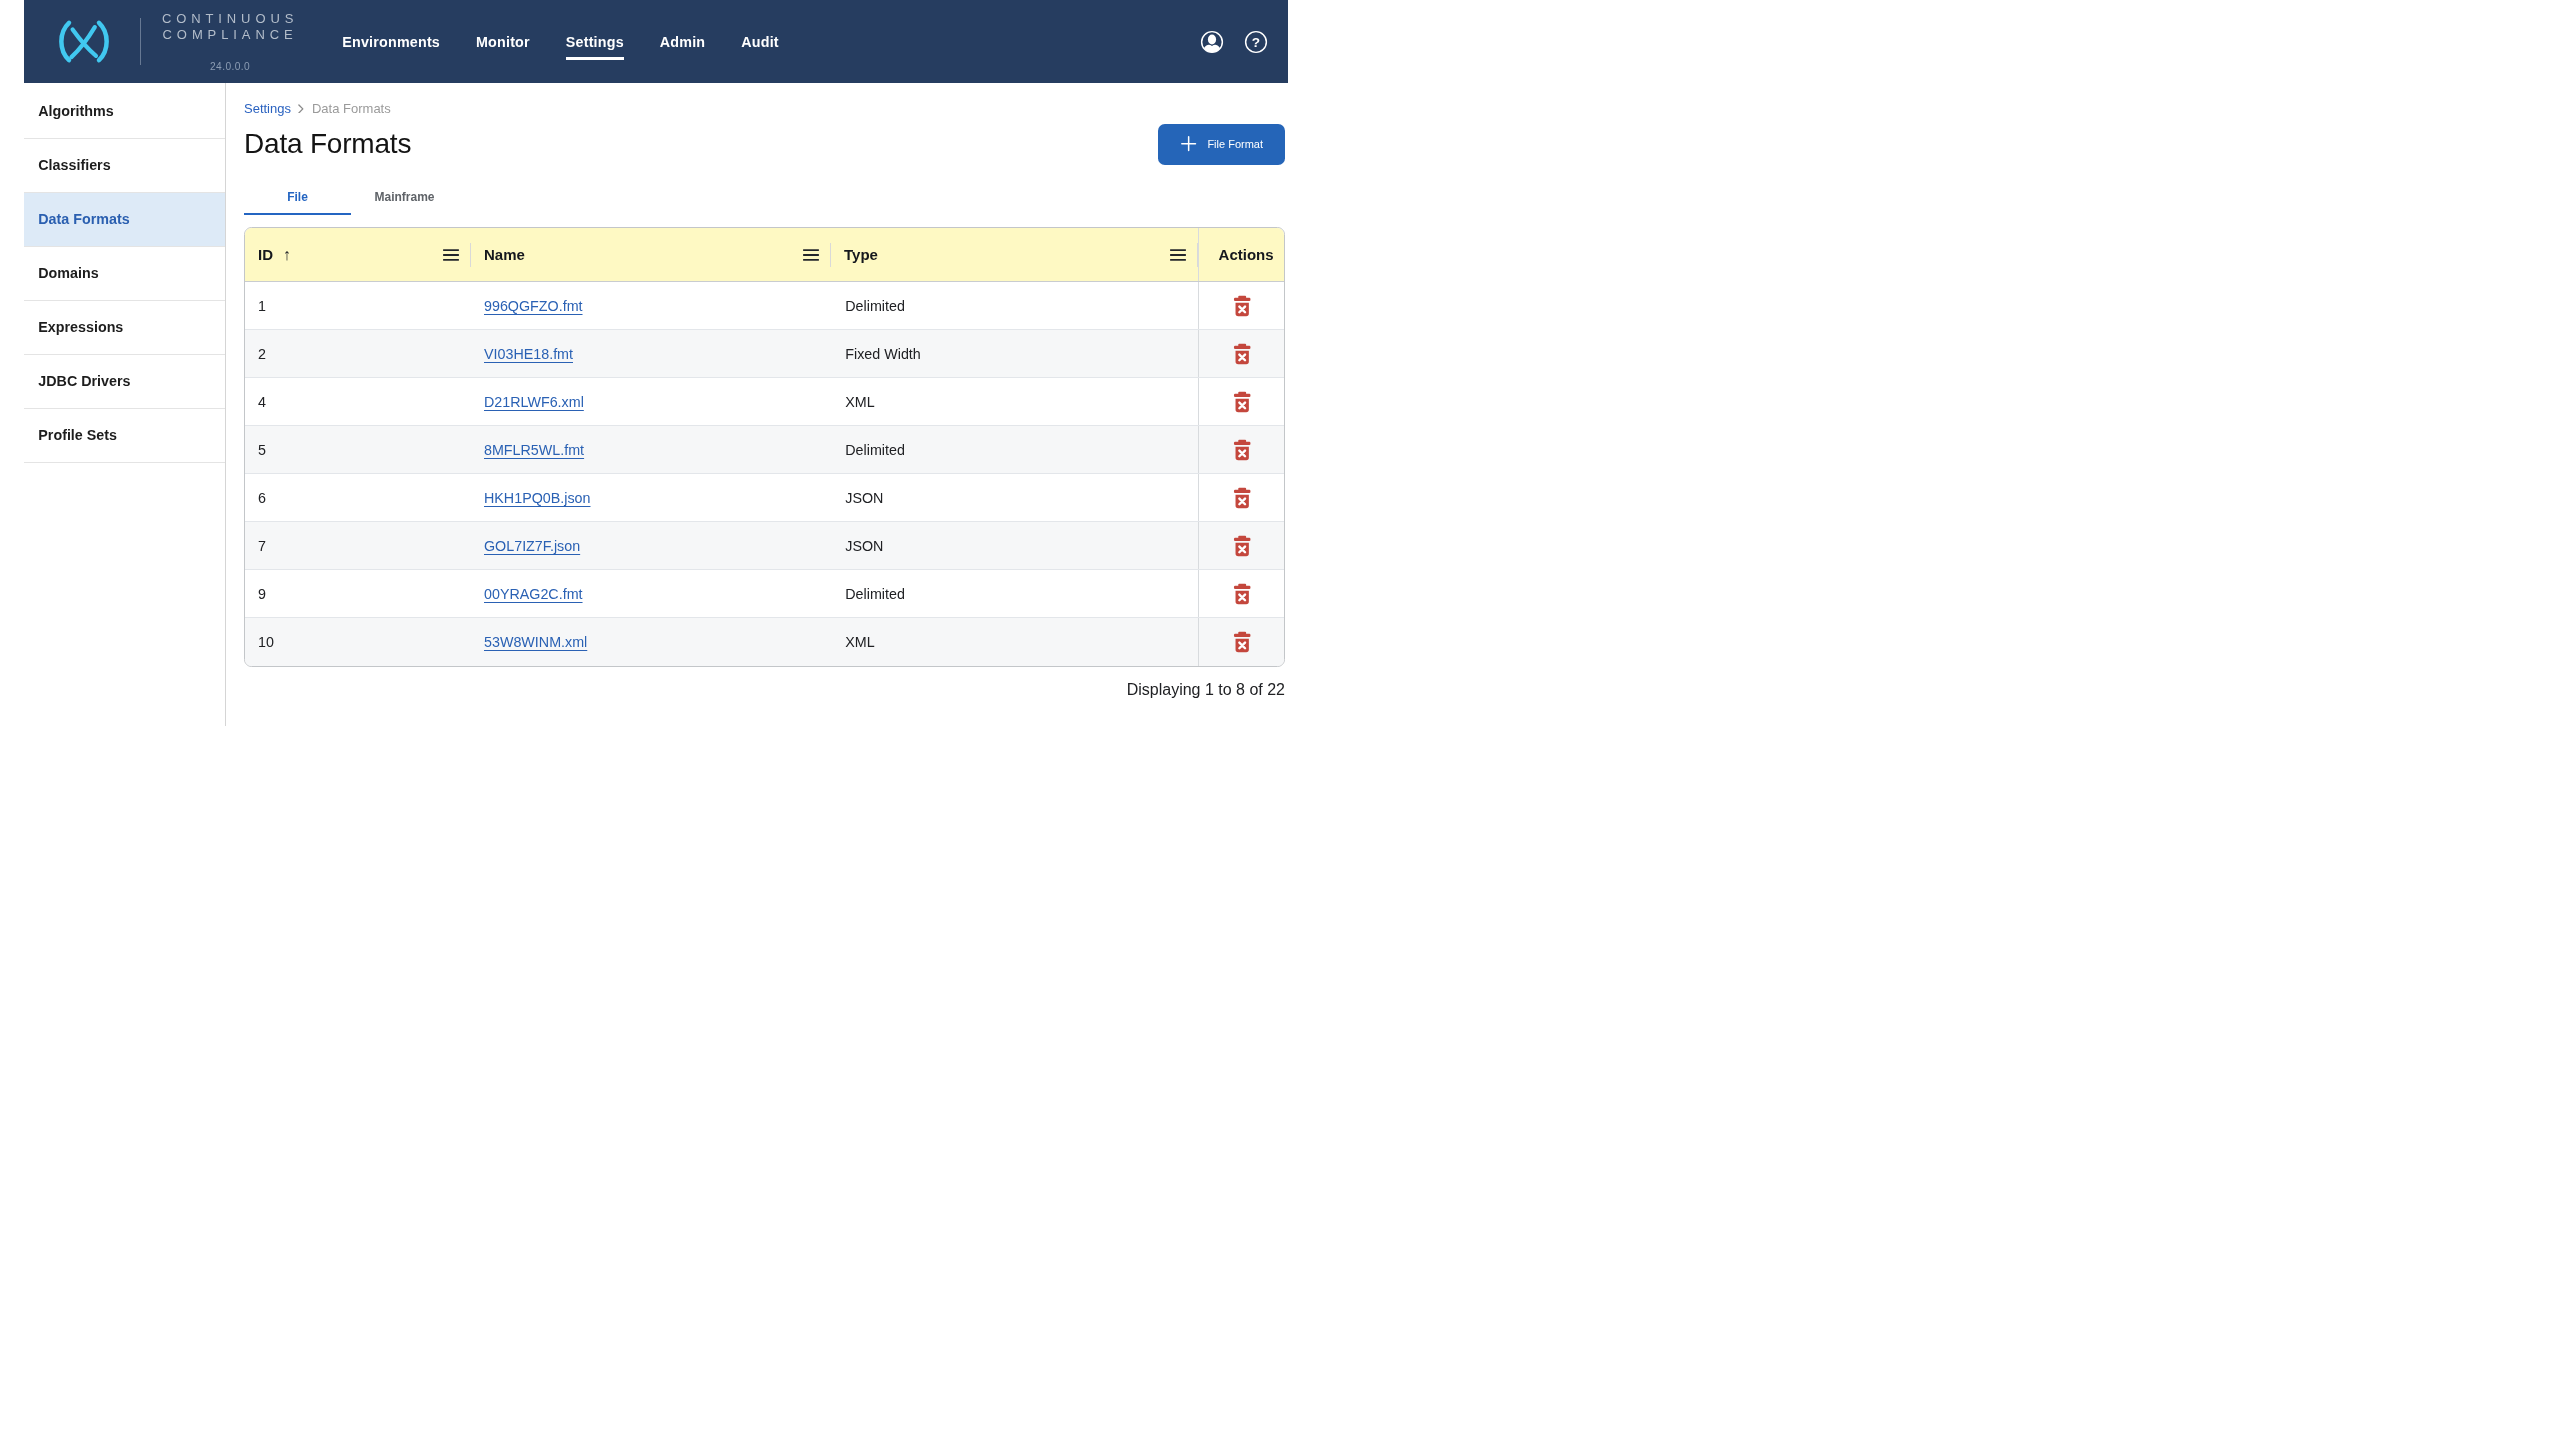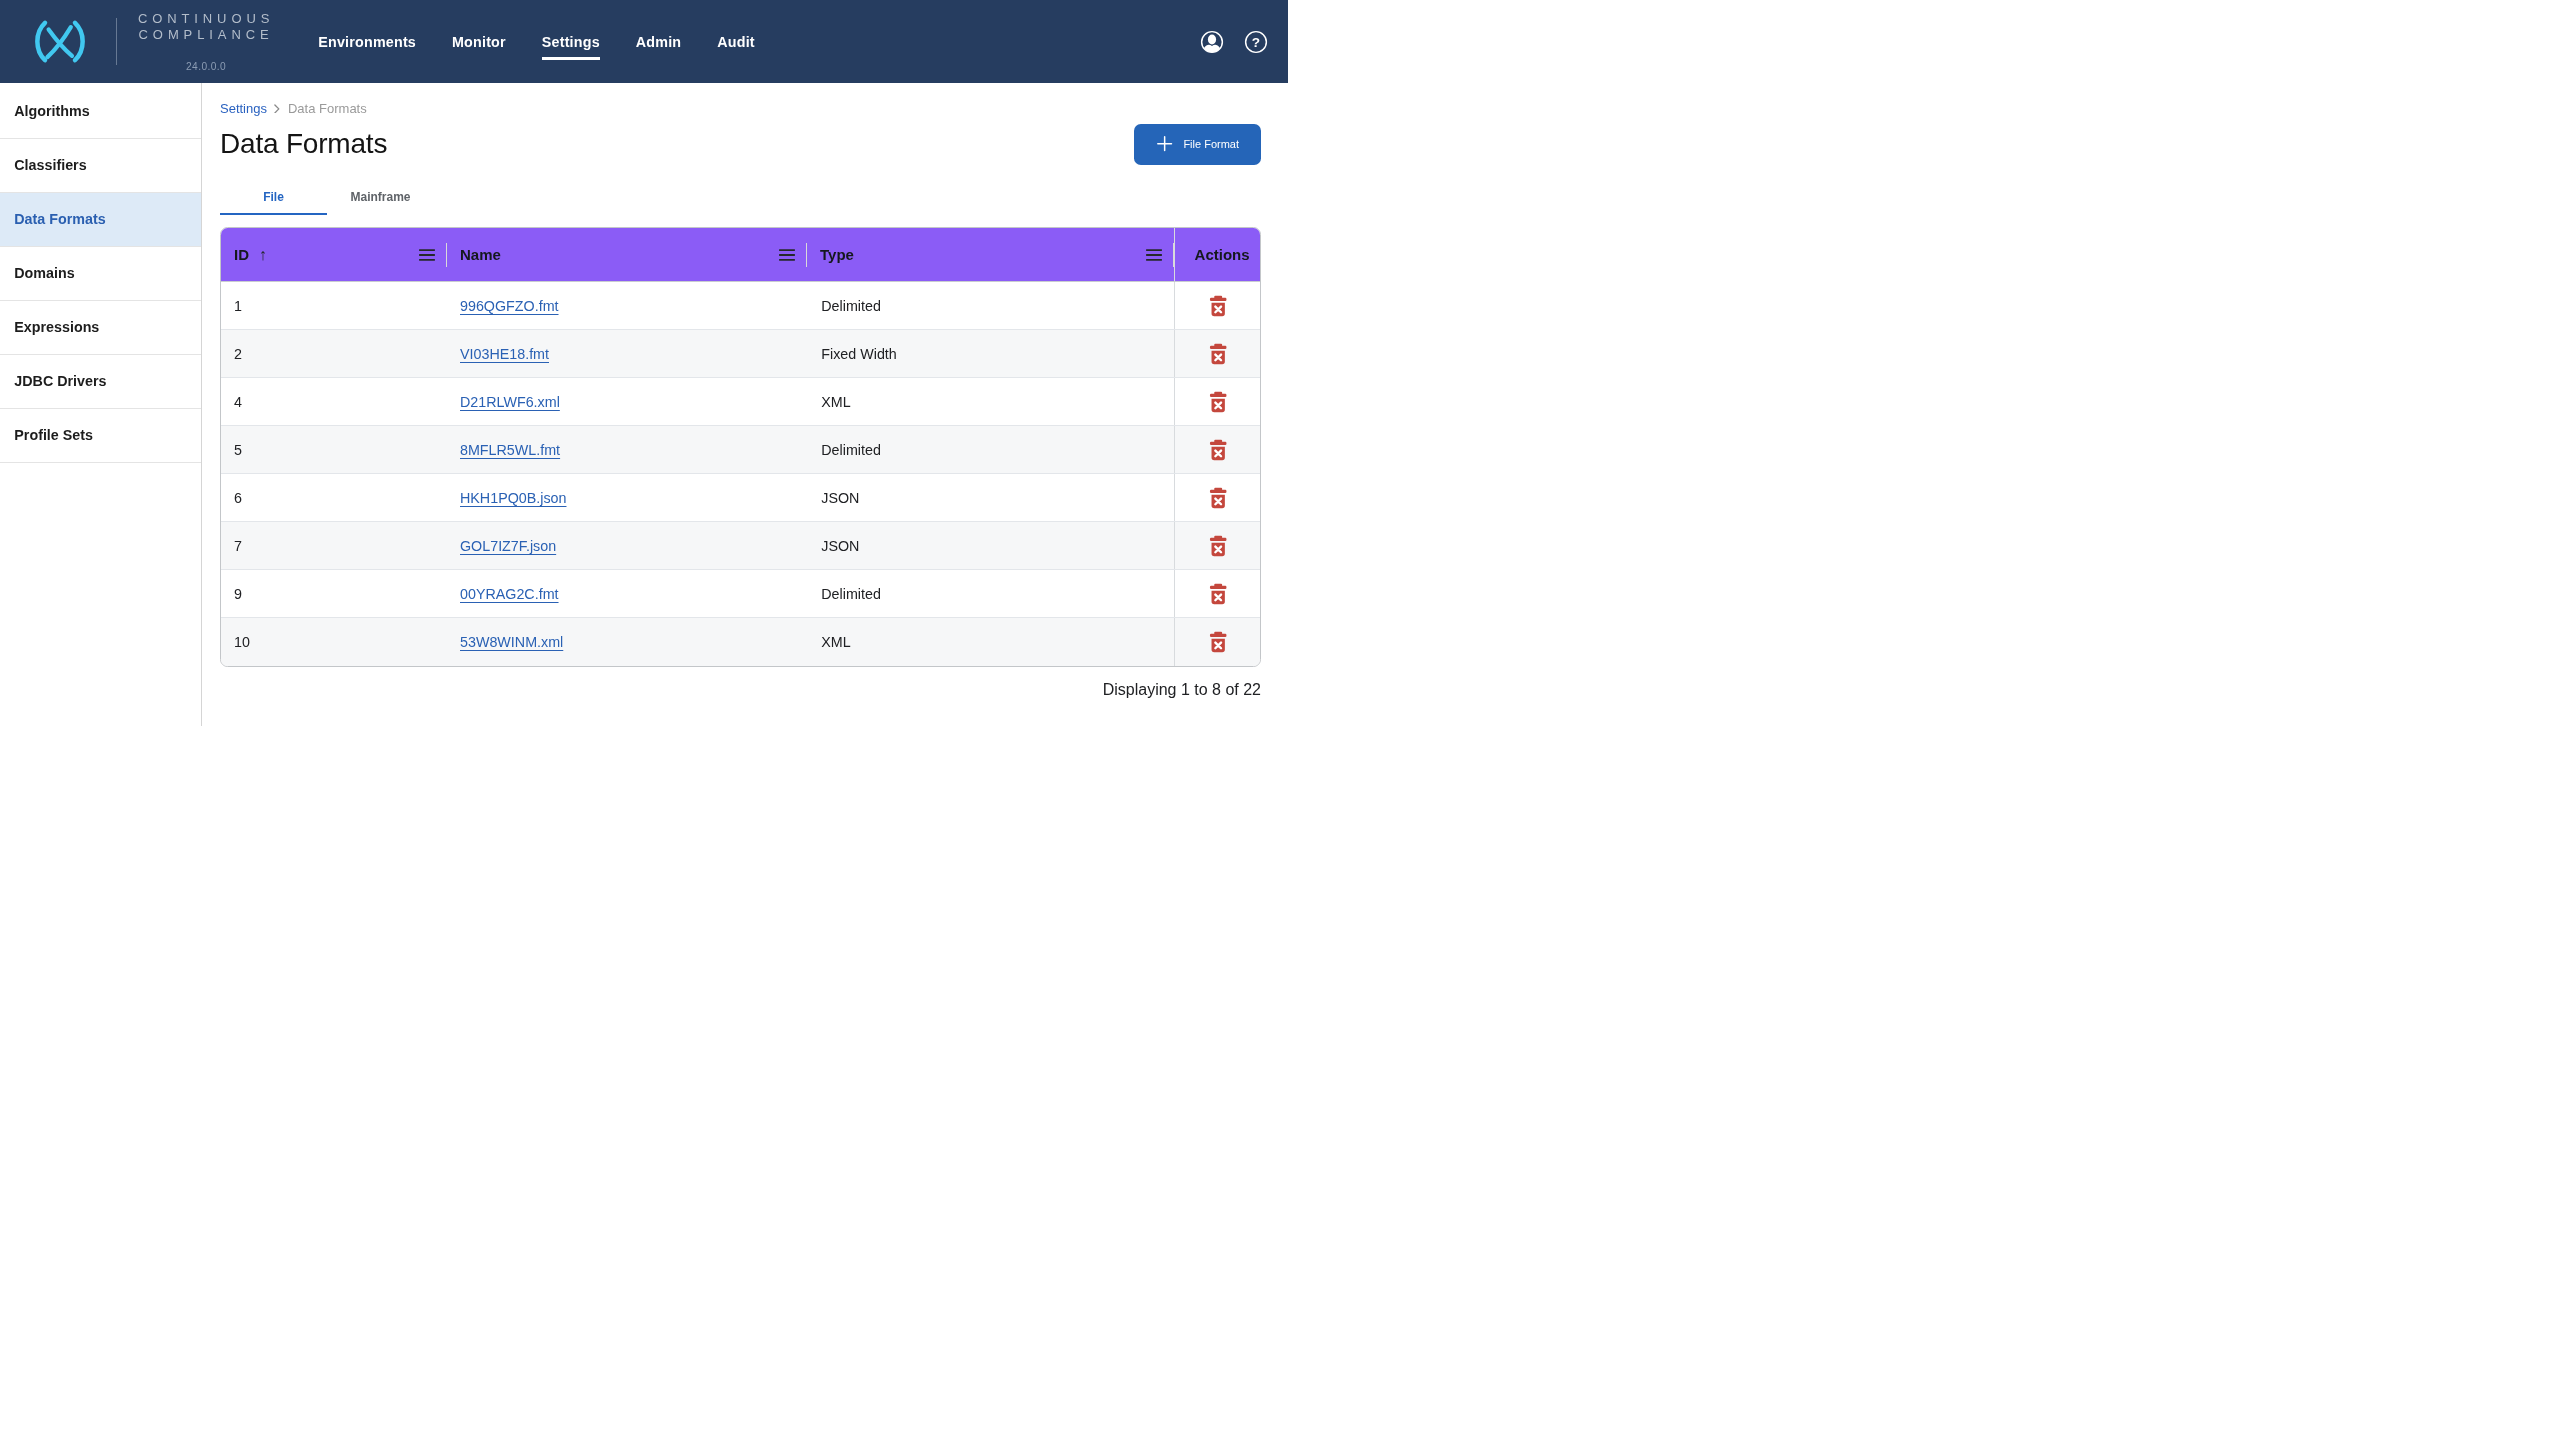--- a/index.html
+++ b/index.html
@@ -1,19 +1,19 @@
 <!DOCTYPE html>
 <html style="font-size:12px"><head>
 <meta charset="utf-8">
 <style>
   * { box-sizing: border-box; margin: 0; padding: 0; }
   html,body { width: 1288px; height: 726px; }
   body { font-family: "Liberation Sans", sans-serif; background: #fff; overflow: hidden; }
 
-  .app { display: grid; grid-template-rows: 83px 1fr; grid-template-columns: 202px 1fr; height: 726px; }
+  .app { display: grid; grid-template-rows: 83px 1fr; grid-template-columns: 202px 1fr; height: 726px; padding-left: 24px; }
 
   
   .navbar { grid-column: 1 / 3; background: #263d60; display: flex; align-items: center; color: #fff; }
   .brand { display: flex; align-items: center; margin-left: 27px; }
   .logo-svg { width: 66px; height: 47px; flex: 0 0 auto; }
   .brand-divider { width: 1.1px; height: 47px; background: #7e8fa0; background: #7e8ea4; margin: 0 20.4px 0 23.4px; opacity: .75; }
   .wordmark { display: flex; flex-direction: column; align-items: center; }
   .wm-line { font-size: 13px; letter-spacing: 4.9px; color: #b3bdca; line-height: 16px; font-weight: 400; white-space: nowrap; }
   .version { font-size: 10.2px; color: #8b9cb3; margin-top: 18px; letter-spacing: 0.4px; }
 
@@ -42,21 +42,21 @@
   .plus-svg { width: 17.3px; height: 17.3px; }
 
   .tabs { display: flex; margin-top: 16.6px; }
   .tab { min-width: 107px; text-align: center; font-size: 12px; font-weight: 700; color: #5f6368; padding: 9px 0 11.3px; position: relative; cursor: pointer; }
   .tab.active { color: #2465c2; }
   .tab.active::after { content: ""; position: absolute; left: 0; right: 0; bottom: 0; height: 2.6px; background: #2465c2; }
 
   
   .table { width: 1041px; margin-top: 12px; border: 1.1px solid #c3c6c9; border-radius: 7.5px; overflow: hidden; background: #fff; }
   .trow { display: grid; grid-template-columns: 226px 360px 367px 87px; }
-  .thead { background: #8b5cf6; height: 54px; border-bottom: 1.1px solid #c9ccd0; text-align: right; }
+  .thead { background: #fef9c3; height: 54px; border-bottom: 1.1px solid #c9ccd0; text-align: right; }
   .th { display: flex; align-items: center; padding-left: 13px; position: relative; }
   .th-label { font-size: 15px; font-weight: 700; color: #15181d; cursor: pointer; }
   .sort-arrow { margin-left: 9.8px; font-size: 16px; color: #24272b; cursor: pointer; }
   .menu-btn { margin-left: auto; margin-right: 9px; cursor: pointer; display: flex; background: none; border: none; padding: 3px; }
   .menu-svg { width: 16px; height: 12px; }
   .th-sep { width: 1.1px; height: 24px; background: #d9d9d9; position: absolute; right: 0; top: 14.3px; }
   .actions-border { border-left: 1.1px solid #d8dbde; }
   .th.actions-cell { padding-left: 19.6px; }
 
   .tbody .trow { height: 48px; border-bottom: 0.8px solid #e3e6ea; background: #fff; }

